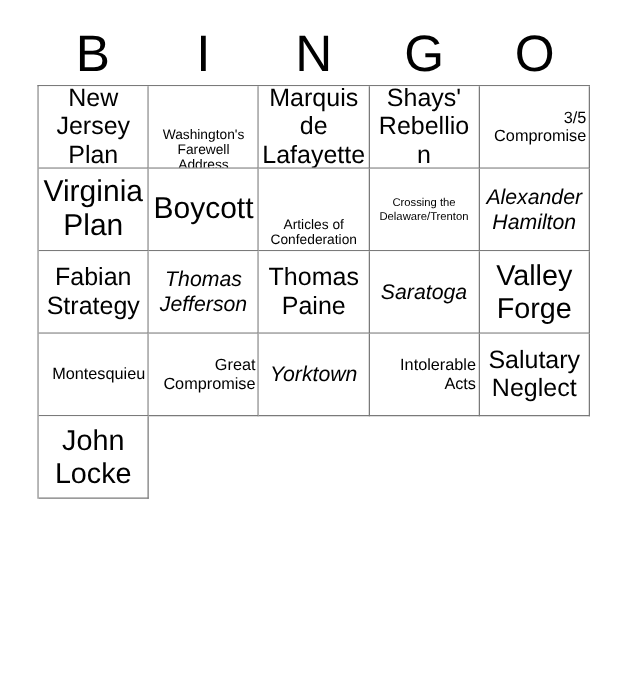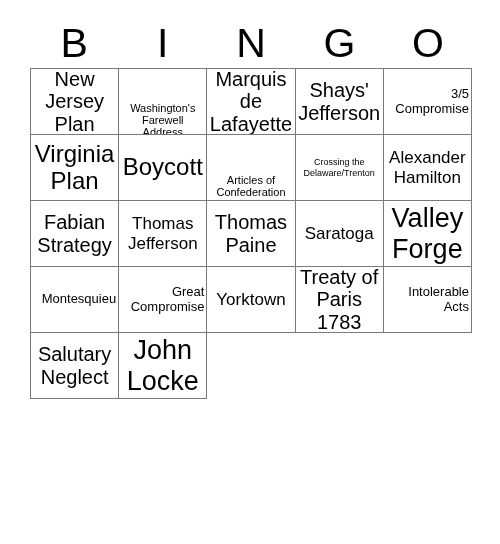--- a/index.html
+++ b/index.html
@@ -64,24 +64,24 @@
     background: #ffffff;
   }
   .cell .txt {
     display: block;
     width: 100%;
     line-height: 1.12;
     color: #000000;
     word-wrap: break-word;
   }
   
-  .fs-xxl .txt { font-size: 27px; }
+  .fs-xxl .txt { font-size: 23px; }
   .fs-xl  .txt { font-size: 24px; }
   .fs-lg  .txt { font-size: 20px; }
-  .fs-md  .txt { font-size: 17px; }
+  .fs-md  .txt { font-size: 17px; font-style: italic; }
   .fs-sm  .txt { font-size: 13px; text-align: right; }
   .fs-xs  .txt { font-size: 11px; margin-top: 37px; }
   .fs-xxs .txt { font-size: 9px; }
 </style>
 </head>
 <body>
 
 <div id="card">
 
   <div id="header-row">
@@ -97,21 +97,21 @@
     <div class="cell fs-lg">
         <span class="txt">New Jersey Plan</span>
       </div>
     <div class="cell fs-xs">
         <span class="txt">Washington's Farewell Address</span>
       </div>
     <div class="cell fs-lg">
         <span class="txt">Marquis de Lafayette</span>
       </div>
     <div class="cell fs-lg">
-        <span class="txt">Shays' Jefferson</span>
+        <span class="txt">Shays' Rebellion</span>
       </div>
     <div class="cell fs-sm">
         <span class="txt">3/5 Compromise</span>
       </div>
 
     <div class="cell fs-xl">
         <span class="txt">Virginia Plan</span>
       </div>
     <div class="cell fs-xl">
         <span class="txt">Boycott</span>
@@ -144,23 +144,20 @@
 
     <div class="cell fs-sm">
         <span class="txt">Montesquieu</span>
       </div>
     <div class="cell fs-sm">
         <span class="txt">Great Compromise</span>
       </div>
     <div class="cell fs-md">
         <span class="txt">Yorktown</span>
       </div>
-    <div class="cell fs-lg">
-        <span class="txt">Treaty of Paris 1783</span>
-      </div>
     <div class="cell fs-sm">
         <span class="txt">Intolerable Acts</span>
       </div>
 
     <div class="cell fs-lg">
         <span class="txt">Salutary Neglect</span>
       </div>
     <div class="cell fs-xxl">
         <span class="txt">John Locke</span>
       </div>

